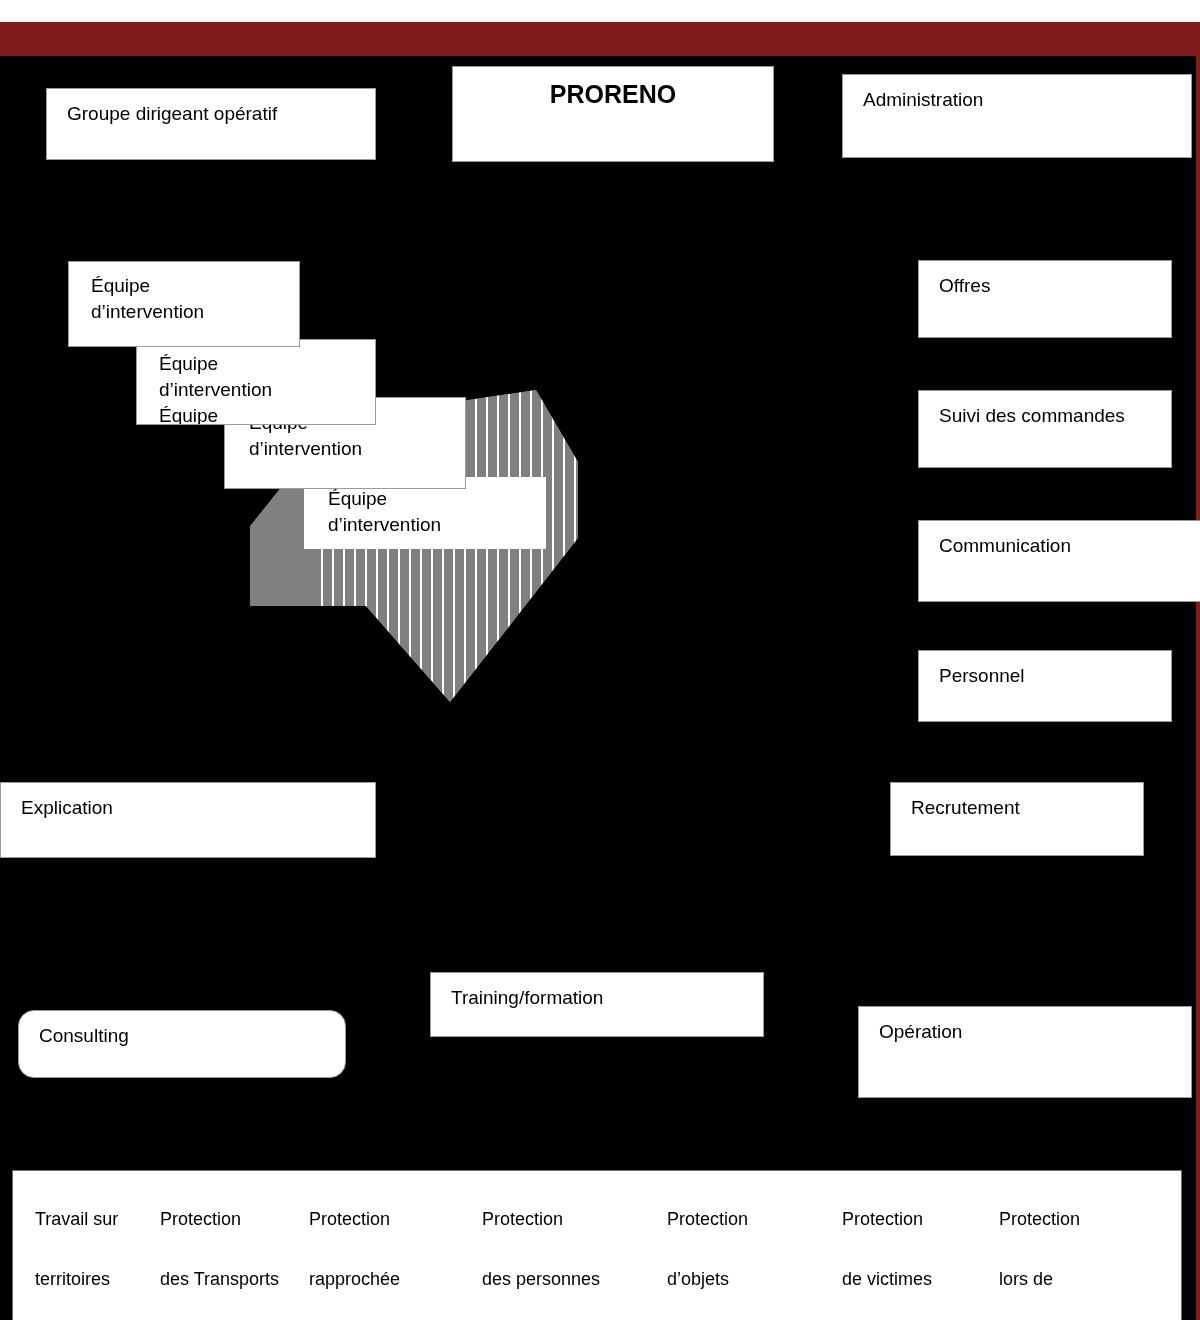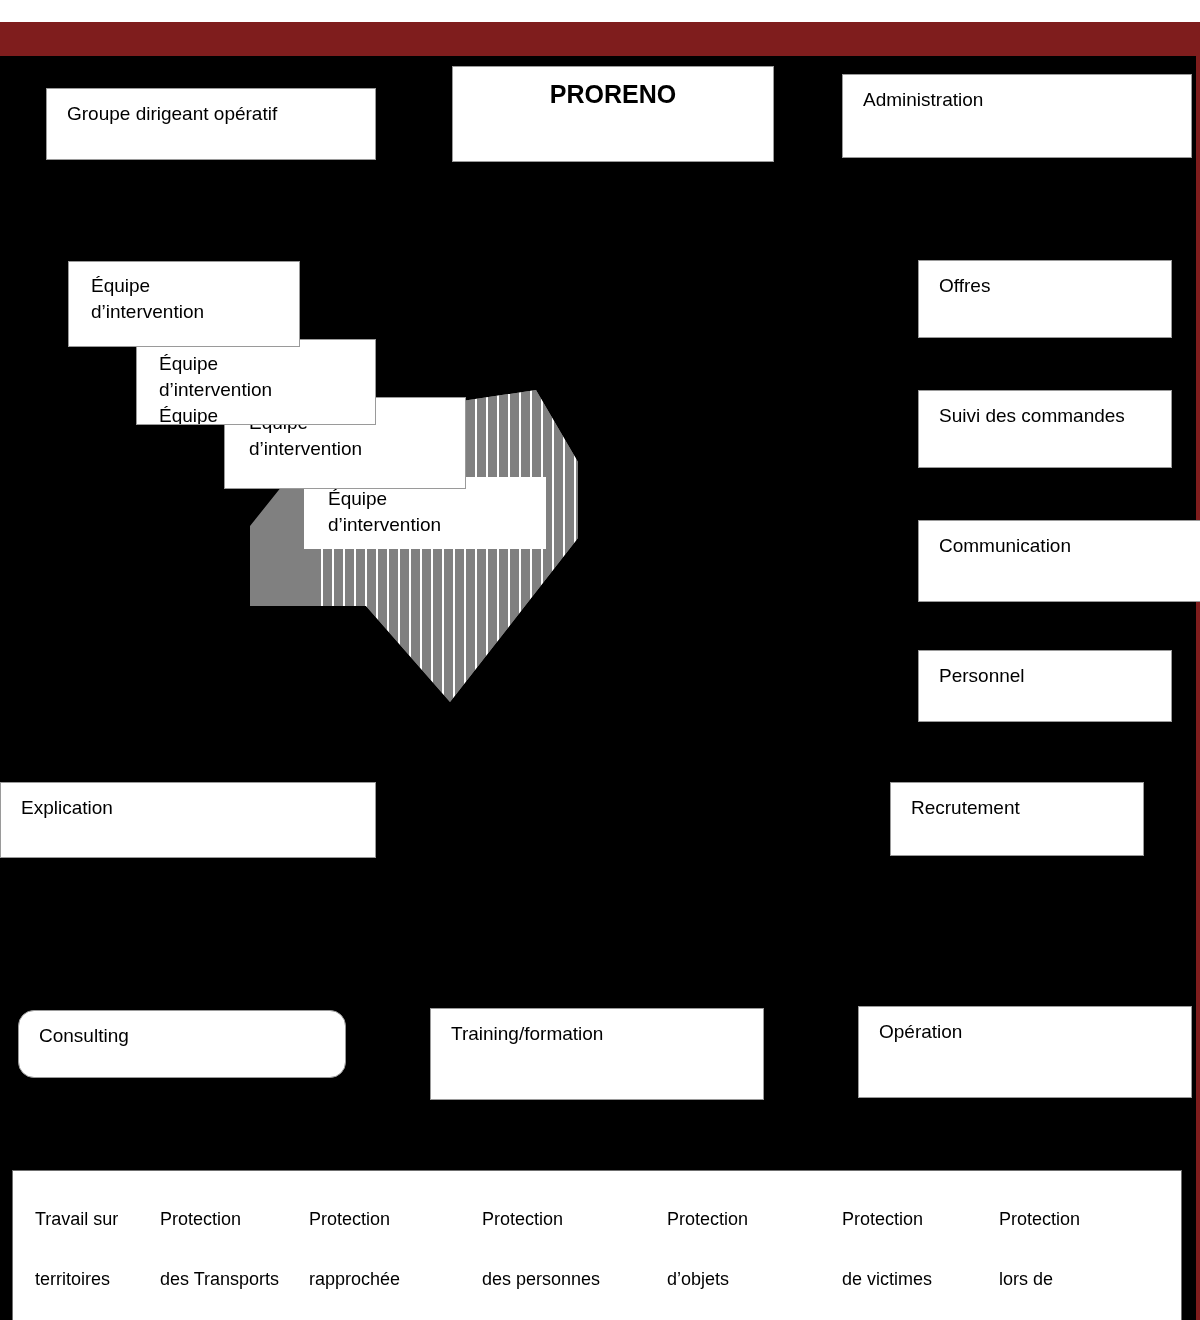--- a/index.html
+++ b/index.html
@@ -64,21 +64,21 @@
   #box-admin    { left: 842px; top: 52px;  width: 350px; height: 84px; }
 
   #box-offres   { left: 918px; top: 238px; width: 254px; height: 78px; }
   #box-suivi    { left: 918px; top: 368px; width: 254px; height: 78px; }
   #box-comm     { left: 918px; top: 498px; width: 301px; height: 82px; }
   #box-perso    { left: 918px; top: 628px; width: 254px; height: 72px; }
   #box-recrut   { left: 890px; top: 760px; width: 254px; height: 74px; }
 
   #box-expl     { left: 0px;   top: 760px; width: 376px; height: 76px; }
   #box-consult  { left: 18px;  top: 988px; width: 328px; height: 68px; border-radius: 16px; }
-  #box-train    { left: 430px; top: 986px; width: 334px; height: 92px; }
+  #box-train    { left: 430px; top: 950px; width: 334px; height: 65px; }
   #box-oper     { left: 858px; top: 984px; width: 334px; height: 92px; }
 
   
   #eq1 { left: 68px;  top: 239px; width: 232px; height: 86px; }
   #eq2 { left: 136px; top: 317px; width: 240px; height: 86px; }
   #eq3 { left: 224px; top: 375px; width: 242px; height: 92px; }
   #eq4 { left: 304px; top: 455px; width: 242px; height: 72px; }
 
   #eq1 .txt, #eq2 .txt, #eq3 .txt, #eq4 .txt { left: 22px; top: 11px; }
   #eq3 .txt { left: 24px; top: 12px; }

